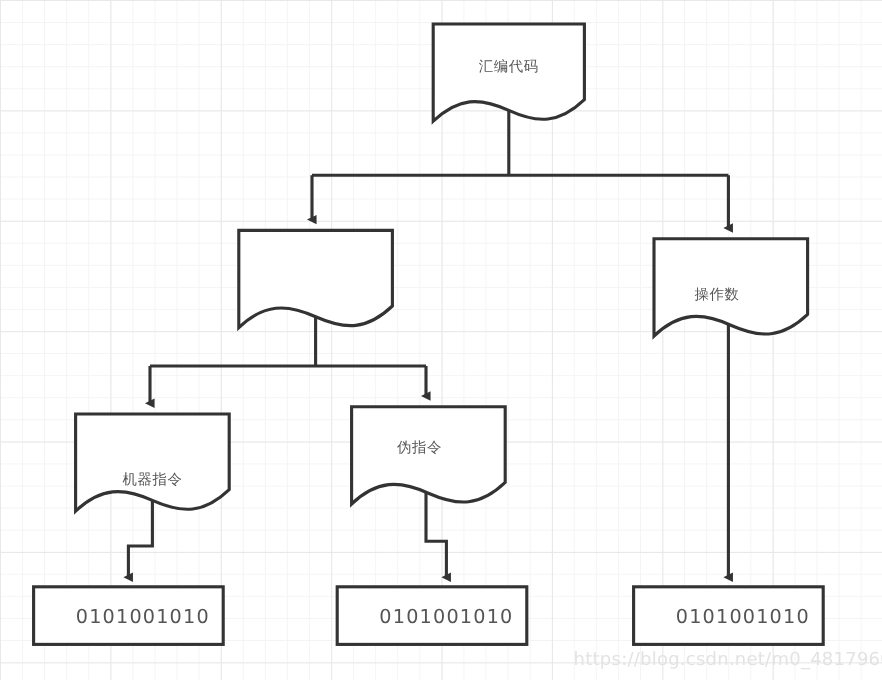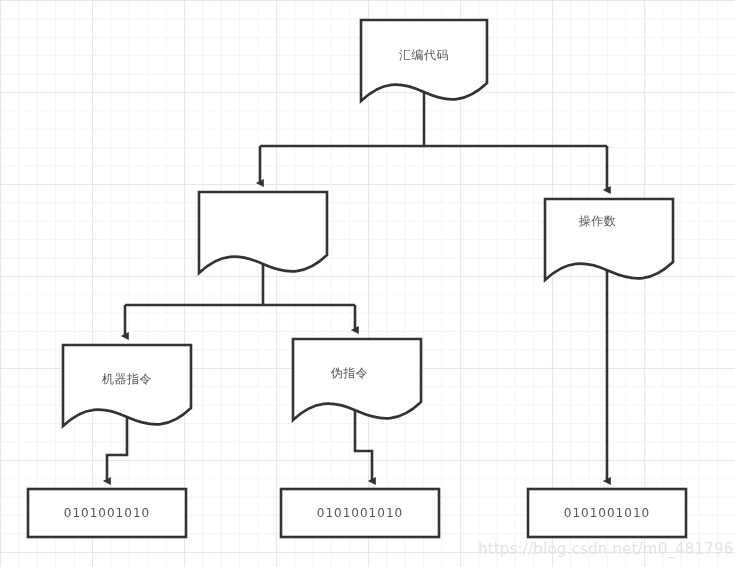--- a/index.html
+++ b/index.html
@@ -38,22 +38,23 @@
     display: flex;
     align-items: center;
     justify-content: center;
     color: #555555;
     font-size: 12px;
     letter-spacing: 0.5px;
     white-space: nowrap;
     pointer-events: none;
   }
   .node-label.binary {
-    font-size: 12px;
+    font-size: 16px;
     letter-spacing: 1px;
+    padding-left: 12px;
   }
   .watermark {
     position: absolute;
     left: 478px;
     top: 540px;
     color: #e3e3e3;
     font-size: 15px;
     letter-spacing: 0.2px;
     white-space: nowrap;
     font-family: "DejaVu Sans", "Liberation Sans", sans-serif;
@@ -117,23 +118,23 @@
 
       <rect x="28" y="489" width="158" height="48"></rect>
       <rect x="281" y="489" width="158" height="48"></rect>
       <rect x="528" y="489" width="158" height="48"></rect>
     </g>
   </svg>
 
   <div class="node-label" style="left:361px; top:28px; width:126px; height:55px;">汇编代码</div>
 
 
-  <div class="node-label" style="left:545px; top:194px; width:105px; height:55px;">操作数</div>
+  <div class="node-label" style="left:545px; top:218px; width:105px; height:55px;">操作数</div>
 
-  <div class="node-label" style="left:63px; top:352px; width:128px; height:55px;">机器指令</div>
+  <div class="node-label" style="left:63px; top:372px; width:128px; height:55px;">机器指令</div>
 
   <div class="node-label" style="left:293px; top:346px; width:113px; height:55px;">伪指令</div>
 
   <div class="node-label binary" style="left:28px; top:489px; width:158px; height:48px;">0101001010</div>
 
   <div class="node-label binary" style="left:281px; top:489px; width:158px; height:48px;">0101001010</div>
 
   <div class="node-label binary" style="left:528px; top:489px; width:158px; height:48px;">0101001010</div>
 
   <div class="watermark">https://blog.csdn.net/m0_48179608</div>

